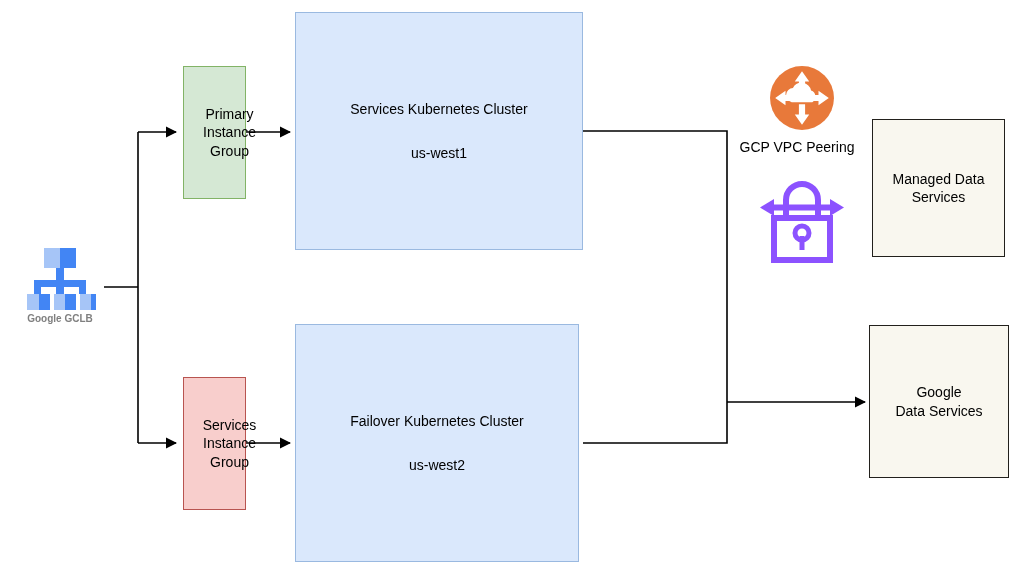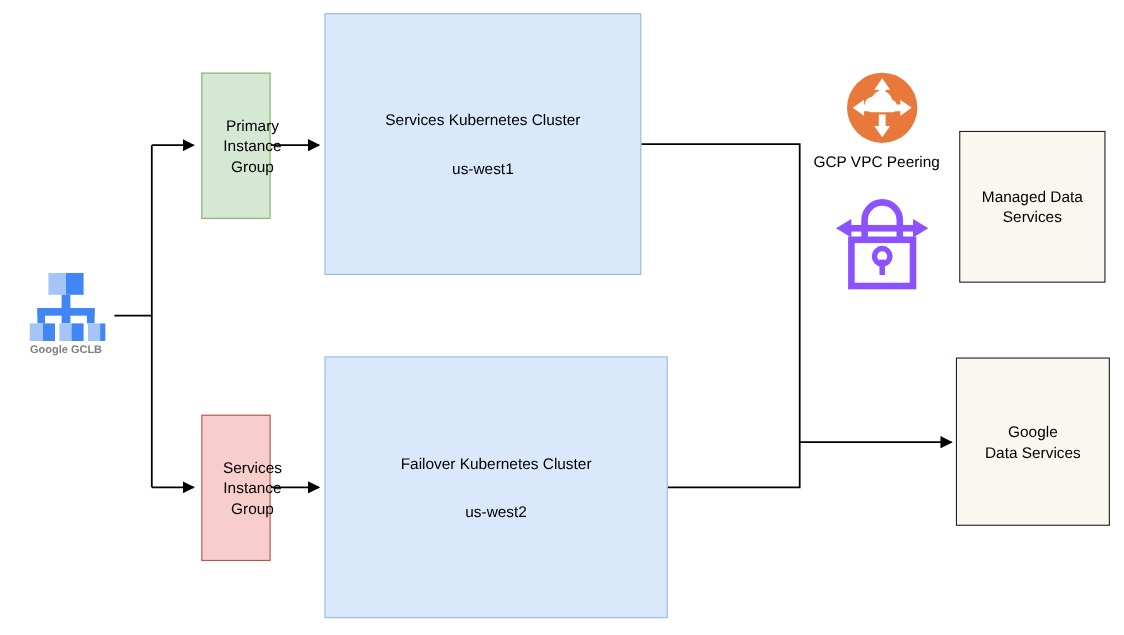--- a/index.html
+++ b/index.html
@@ -160,21 +160,21 @@
     <span class="line">Services</span>
     <span class="line">Instance</span>
     <span class="line">Group</span>
   </div>
 
   <div class="node cluster" style="left:295px; top:12px; width:288px; height:238px;">
     <span class="title">Services Kubernetes Cluster</span>
     <span class="region">us-west1</span>
   </div>
 
-  <div class="node cluster" style="left:295px; top:324px; width:312px; height:238px;">
+  <div class="node cluster" style="left:295px; top:324px; width:284px; height:238px;">
     <span class="title">Failover Kubernetes Cluster</span>
     <span class="region">us-west2</span>
   </div>
 
   <div class="icon-abs" style="left:769px; top:65px;">
     <svg width="66" height="66" viewBox="0 0 64 64">
       <circle cx="32" cy="32" r="31" fill="#e8793a"></circle>
       <g fill="#ffffff">
 
         <polygon points="32,6 25,16 29,16 29,26 35,26 35,16 39,16"></polygon>

